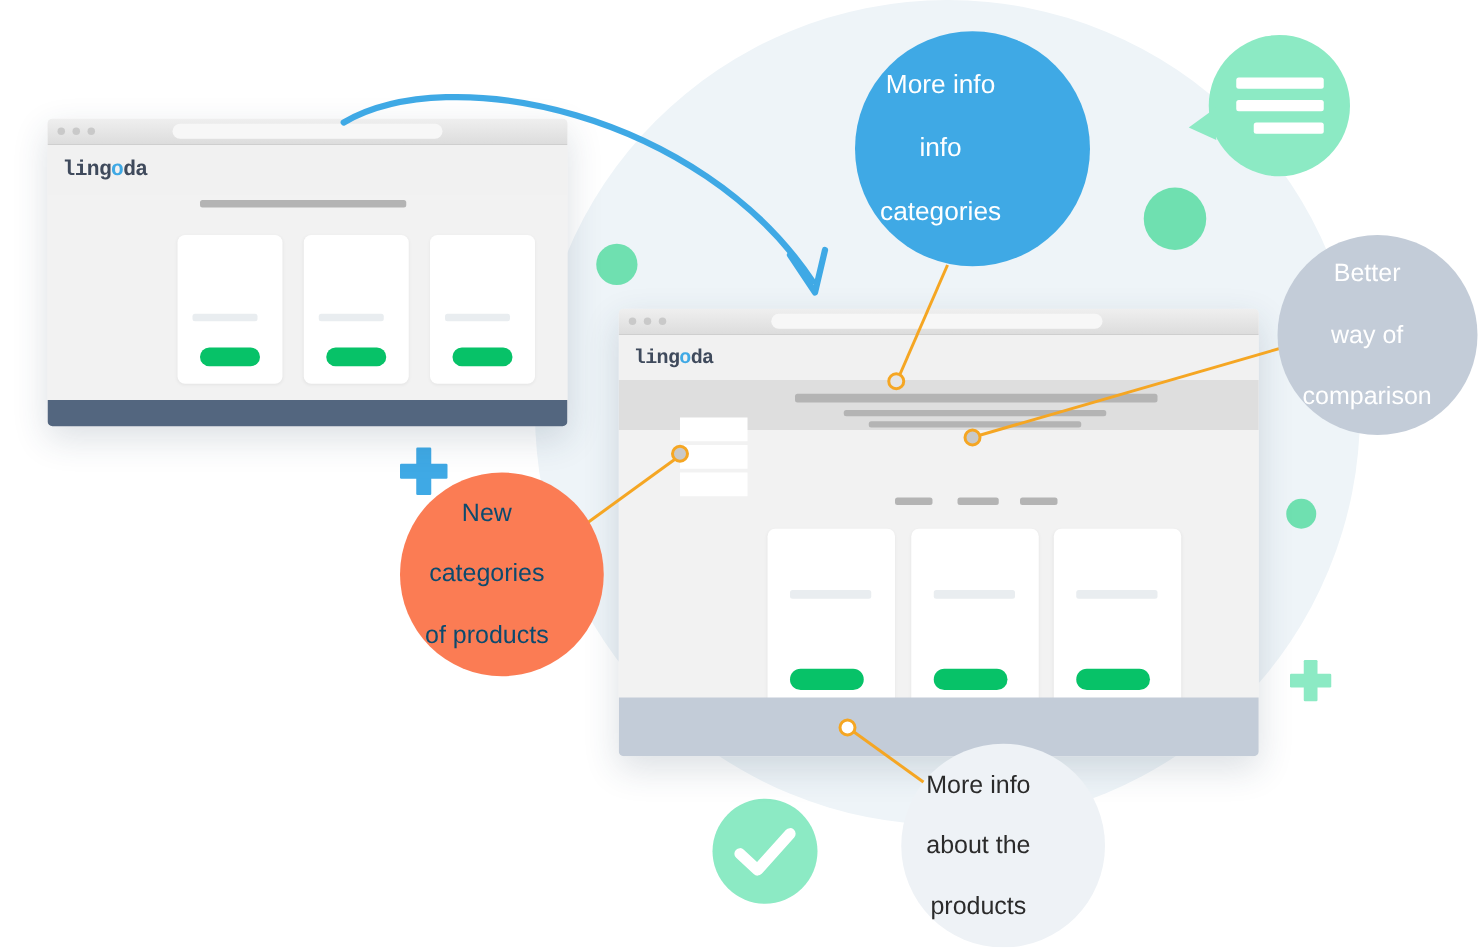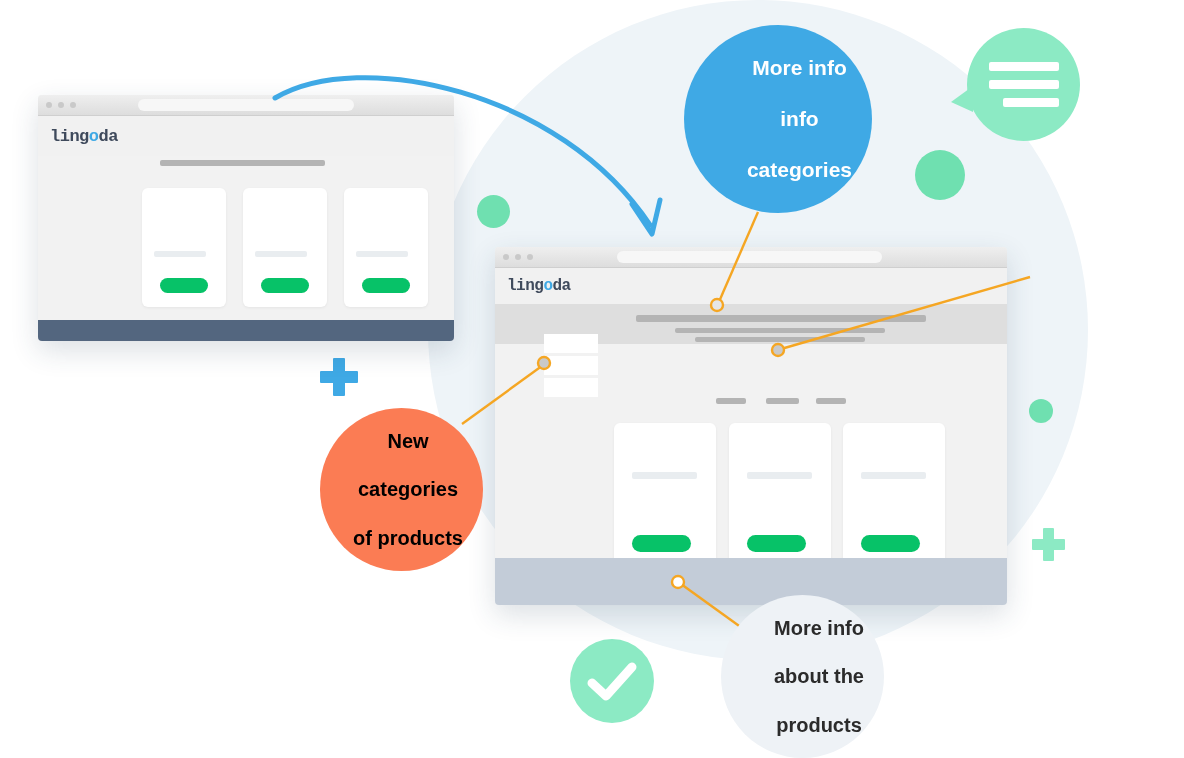--- a/index.html
+++ b/index.html
@@ -109,24 +109,24 @@
     position:absolute;
     background:#ffffff;
   }
 
   
   .callout{
     position:absolute;
     border-radius:50%;
     display:flex;
     align-items:center;
-    justify-content:flex-end;
+    justify-content:flex-start;
     text-align:center;
     line-height:1.22;
-    font-weight:700;
+    font-weight:400;
   }
   .callout span{display:block;padding:0 10px;}
 
   
   #leaders{position:absolute;left:0;top:0;width:1184px;height:758px;pointer-events:none;}
 </style>
 </head>
 <body>
 
 <div id="stage">
@@ -275,22 +275,29 @@
   </svg>
 
   <div class="callout" style="left:684px;top:25px;width:188px;height:188px;background:#3fa9e5;color:#ffffff;font-size:21px;">
     <span>
       <span>More info</span><br>
       <span>info</span><br>
       <span>categories</span>
     </span>
   </div>
 
-
-  <div class="callout" style="left:320px;top:408px;width:163px;height:163px;background:#fb7c54;color:#000000;font-size:20px;">
+  <div class="callout" style="left:1022px;top:188px;width:160px;height:160px;background:#c3ccd8;color:#ffffff;font-size:20px;">
+    <span>
+      <span>Better</span><br>
+      <span>way of</span><br>
+      <span>comparison</span>
+    </span>
+  </div>
+
+  <div class="callout" style="left:320px;top:378px;width:163px;height:163px;background:#fb7c54;color:#0c4a6e;font-size:20px;">
     <span>
       <span>New</span><br>
       <span>categories</span><br>
       <span>of products</span>
     </span>
   </div>
 
   <div class="callout" style="left:721px;top:595px;width:163px;height:163px;background:#eef2f6;color:#2b2b2b;font-size:20px;">
     <span>
       <span>More info</span><br>

